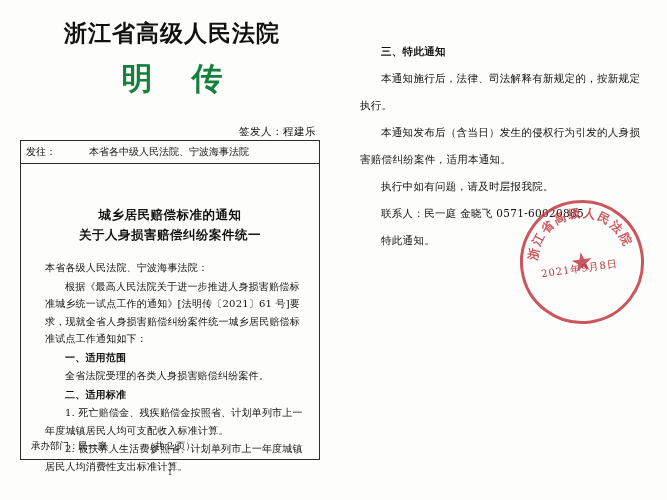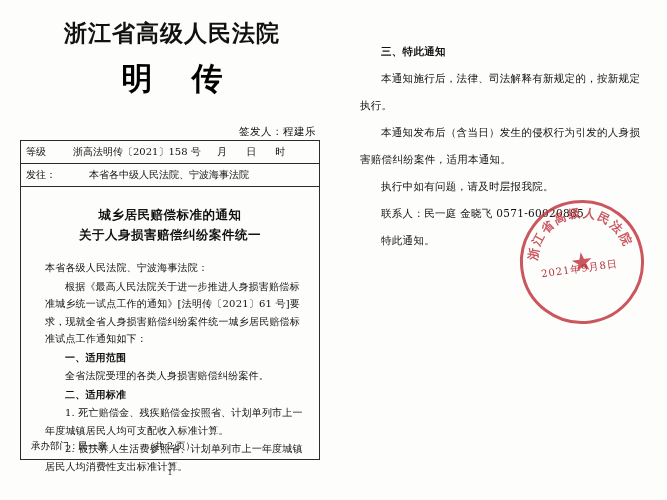--- a/index.html
+++ b/index.html
@@ -43,21 +43,21 @@
   .doc-type {
     position: absolute;
     left: 32px;
     top: 58px;
     width: 280px;
     text-align: center;
     font-size: 31px;
     letter-spacing: 14px;
     font-weight: 700;
     text-indent: 14px;
-    color: #000000;
+    color: #15803d;
   }
   .issuer-line {
     position: absolute;
     right: 22px;
     top: 125px;
     font-size: 10.5px;
     letter-spacing: 0.5px;
   }
   .form-box {
     position: absolute;
@@ -229,25 +229,20 @@
 
   <div class="left-col">
 
     <div class="court-title">浙江省高级人民法院</div>
 
     <div class="doc-type">明 传</div>
 
     <div class="issuer-line">签发人：程建乐</div>
 
     <div class="form-box">
-      <div class="form-row">
-        <span class="label">等级</span>
-        <span class="val1">浙高法明传〔2021〕158 号</span>
-        <span class="val2">月   日   时</span>
-      </div>
       <div class="form-row">
         <span class="label">发往：</span>
         <span class="val-full">本省各中级人民法院、宁波海事法院</span>
       </div>
 
       <div class="body-area">
         <div class="doc-title">
           <div>城乡居民赔偿标准的通知</div>
           <div>关于人身损害赔偿纠纷案件统一</div>
         </div>

